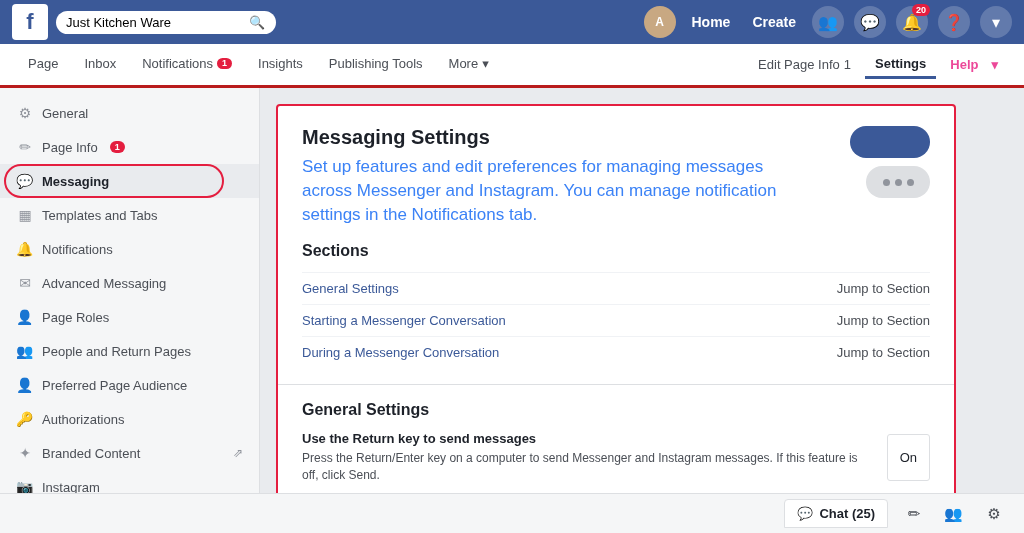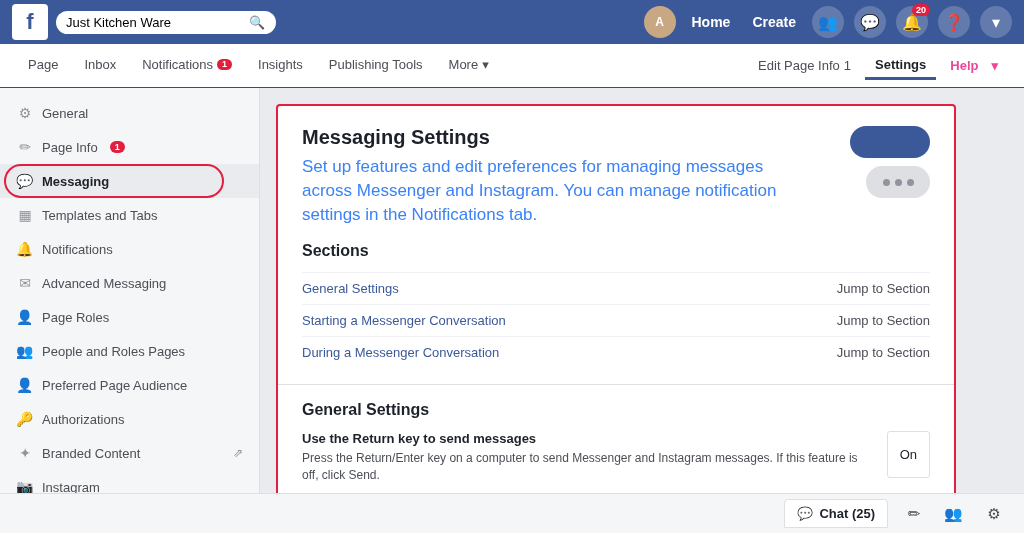--- a/index.html
+++ b/index.html
@@ -53,21 +53,21 @@
     }
     .badge {
       position: absolute; top: -2px; right: -2px;
       background: #e41e3f; color: #fff; font-size: 9px; font-weight: bold;
       border-radius: 8px; padding: 1px 4px; min-width: 14px; text-align: center;
     }
 
     
     .page-nav {
       background: #fff;
-      border-bottom: 1px solid #b91c1c;
+      border-bottom: 3px solid #b91c1c;
       display: flex;
       align-items: center;
       padding: 0 16px;
       height: 44px;
     }
     .page-nav-left { display: flex; align-items: center; gap: 2px; flex: 1; }
     .page-nav-item {
       padding: 12px 12px;
       font-size: 13px;
       color: #4b4f56;
@@ -194,21 +194,21 @@
       padding: 8px 0;
       border-top: 1px solid #f0f2f5;
     }
     .section-link { color: #3b5998; font-size: 13px; cursor: pointer; font-weight: 500; }
     .jump-link { color: #4b4f56; font-size: 13px; cursor: pointer; }
 
     
     .general-settings-area { padding: 16px 24px; }
     .general-title { font-size: 16px; font-weight: 700; margin-bottom: 12px; }
     .setting-row {
-      display: flex; align-items: flex-start; justify-content: space-between; gap: 16px;
+      display: flex; align-items: center; justify-content: space-between; gap: 16px;
     }
     .setting-info { flex: 1; }
     .setting-label { font-size: 13px; font-weight: 600; margin-bottom: 4px; }
     .setting-desc { font-size: 12px; color: #4b4f56; line-height: 1.4; }
     .on-btn {
       border: 1px solid #dddfe2;
       border-radius: 3px;
       padding: 15px 12px;
       font-size: 13px;
       color: #1d2129;
@@ -355,21 +355,21 @@
       <span>Advanced Messaging</span>
     </div>
 
     <div class="sidebar-item">
       <span class="sidebar-icon">👤</span>
       <span>Page Roles</span>
     </div>
 
     <div class="sidebar-item">
       <span class="sidebar-icon">👥</span>
-      <span>People and Roles Pages</span>
+      <span>People and Return Pages</span>
     </div>
 
     <div class="sidebar-item">
       <span class="sidebar-icon">👤</span>
       <span>Preferred Page Audience</span>
     </div>
 
     <div class="sidebar-item">
       <span class="sidebar-icon">🔑</span>
       <span>Authorizations</span>

